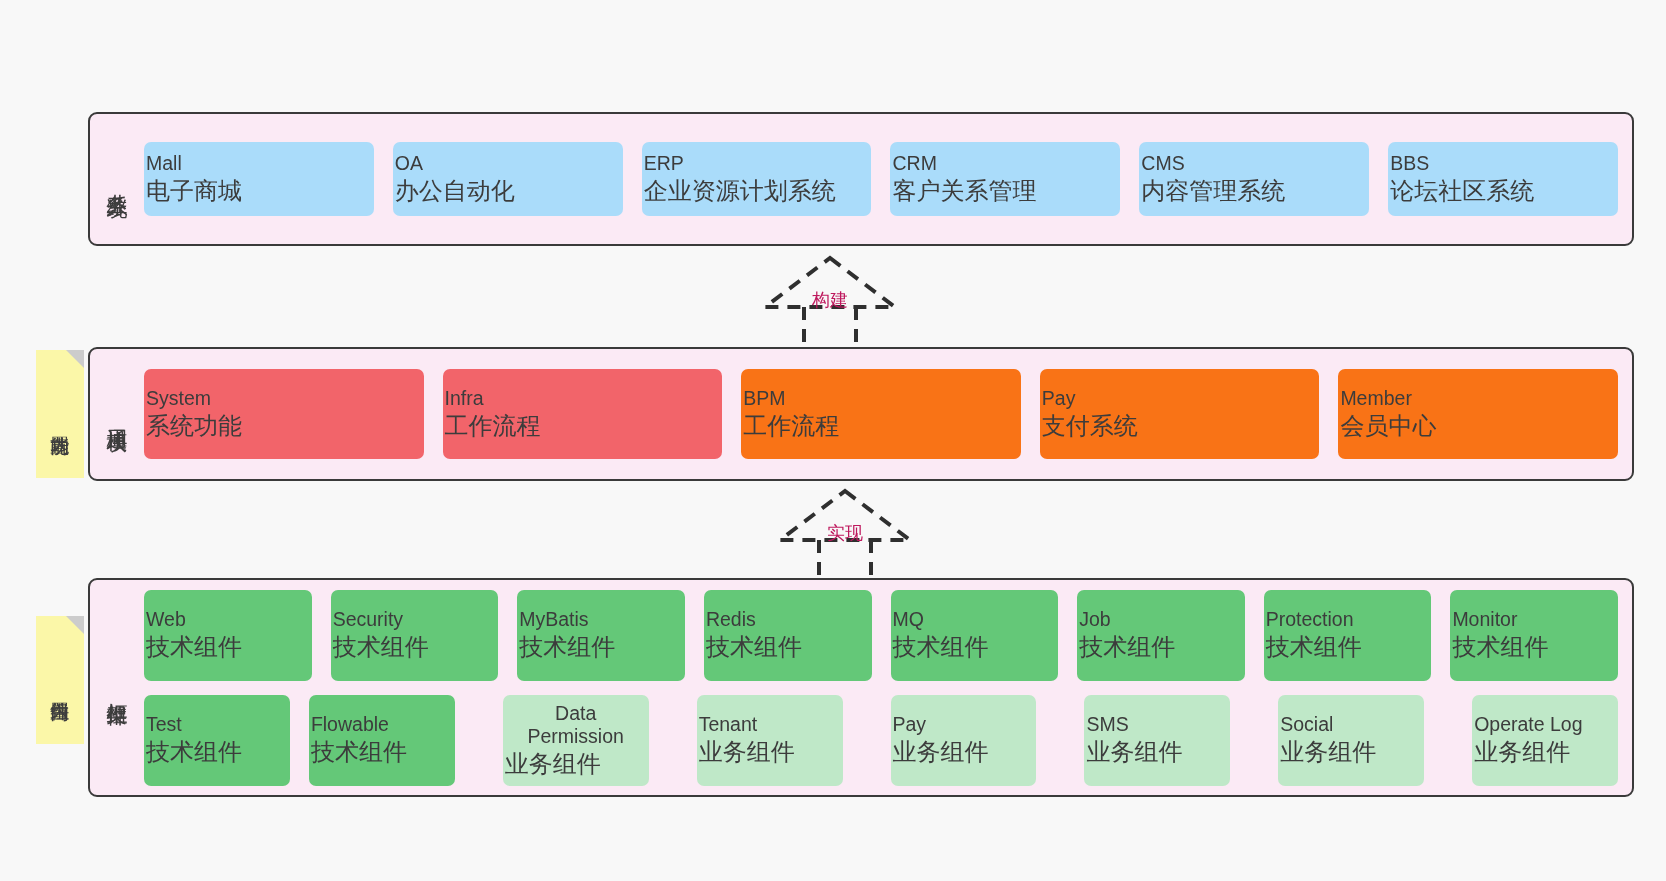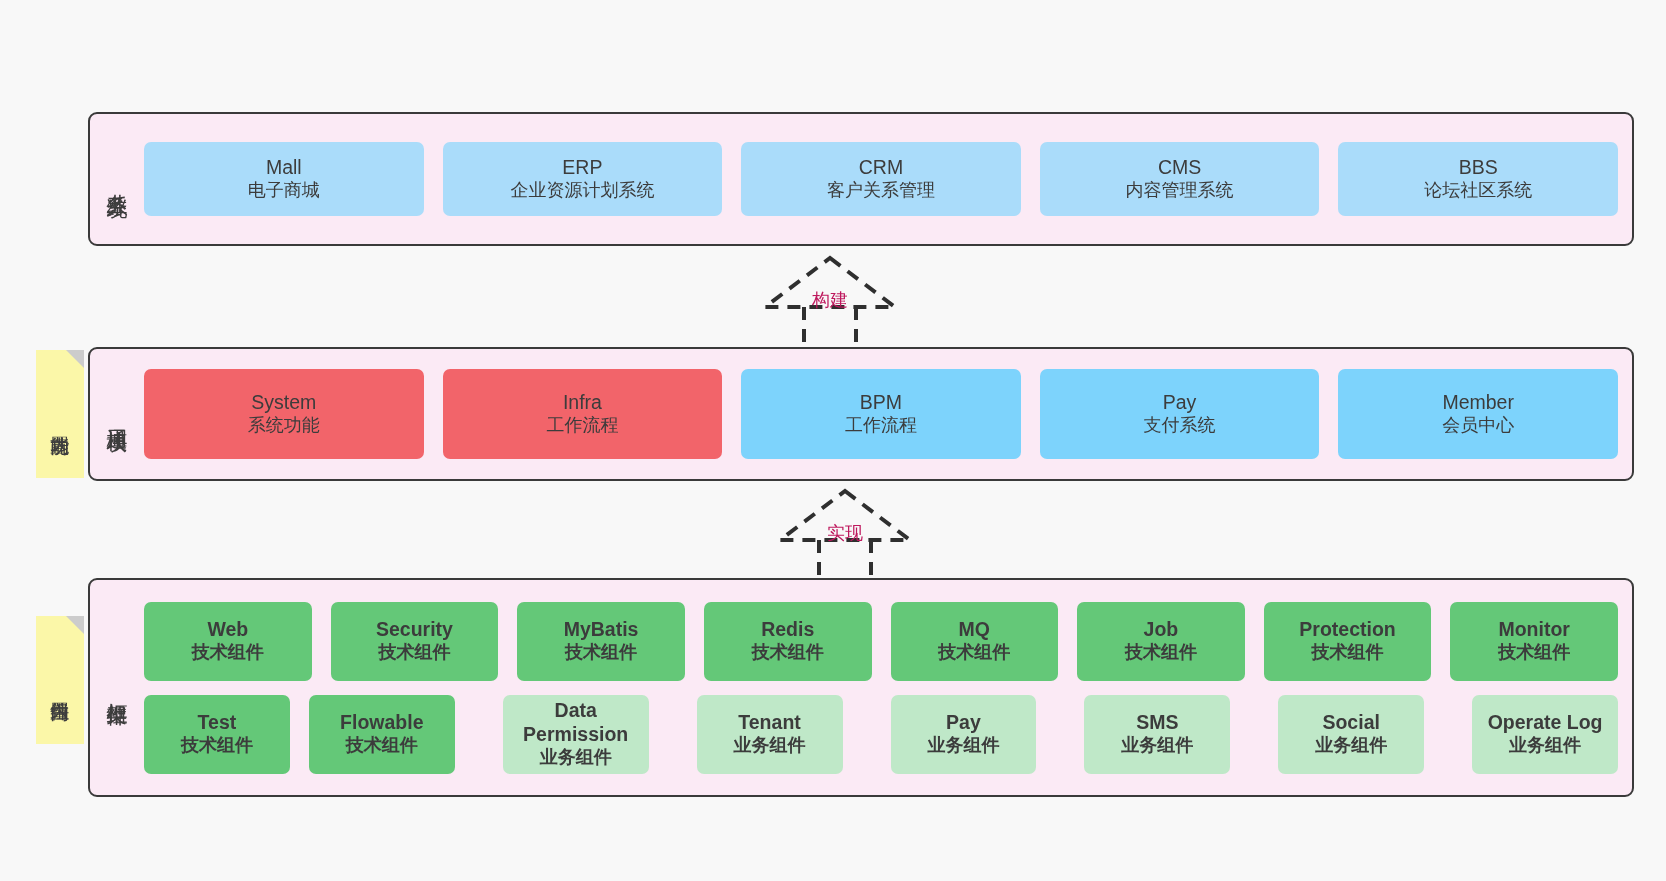--- a/index.html
+++ b/index.html
@@ -63,45 +63,45 @@
   .row {
     display: flex;
     gap: 19px;
   }
 
   .card {
     flex: 1 1 0;
     border-radius: 7px;
     display: flex;
     flex-direction: column;
-    align-items: center;
+    align-items: flex-start;
     justify-content: center;
     text-align: center;
     line-height: 1.22;
     box-sizing: border-box;
     padding: 4px 2px;
   }
   .card .t1 { font-size: 19.5px; color: #3c3c3c; }
-  .card .t2 { font-size: 18px;  color: #3c3c3c; }
+  .card .t2 { font-size: 24px;  color: #3c3c3c; }
 
   
   .c-blue       { background: #aadcfa; }
   .c-red        { background: #f2646a; }
-  .c-pink       { background: #7dd3fc; }
+  .c-pink       { background: #f97316; }
   .c-green      { background: #64c878; }
   .c-lightgreen { background: #bfe8c8; margin-left: 29px; }
 
   
   #layer-business  { left: 88px;  top: 112px; width: 1546px; height: 134px; }
   #layer-modules   { left: 88px;  top: 347px; width: 1546px; height: 134px; }
   #layer-framework { left: 88px;  top: 578px; width: 1546px; height: 219px; }
 
   #layer-business  .row { height: 74px; }
   #layer-modules   .row { height: 90px; }
-  #layer-framework .row { height: 79px; font-weight: bold; }
+  #layer-framework .row { height: 91px; }
 
   
   .note {
     position: absolute;
     width: 48px;
     background: #fbf7a8;
     display: flex;
     align-items: center;
     justify-content: center;
     font-size: 19px;
@@ -151,20 +151,24 @@
 
   <div class="layer" id="layer-business">
     <div class="layer-label">业务系统</div>
     <div class="layer-body">
       <div class="row">
         <div class="card c-blue">
           <div class="t1">Mall</div>
           <div class="t2">电子商城</div>
         </div>
         <div class="card c-blue">
+          <div class="t1">OA</div>
+          <div class="t2">办公自动化</div>
+        </div>
+        <div class="card c-blue">
           <div class="t1">ERP</div>
           <div class="t2">企业资源计划系统</div>
         </div>
         <div class="card c-blue">
           <div class="t1">CRM</div>
           <div class="t2">客户关系管理</div>
         </div>
         <div class="card c-blue">
           <div class="t1">CMS</div>
           <div class="t2">内容管理系统</div>

